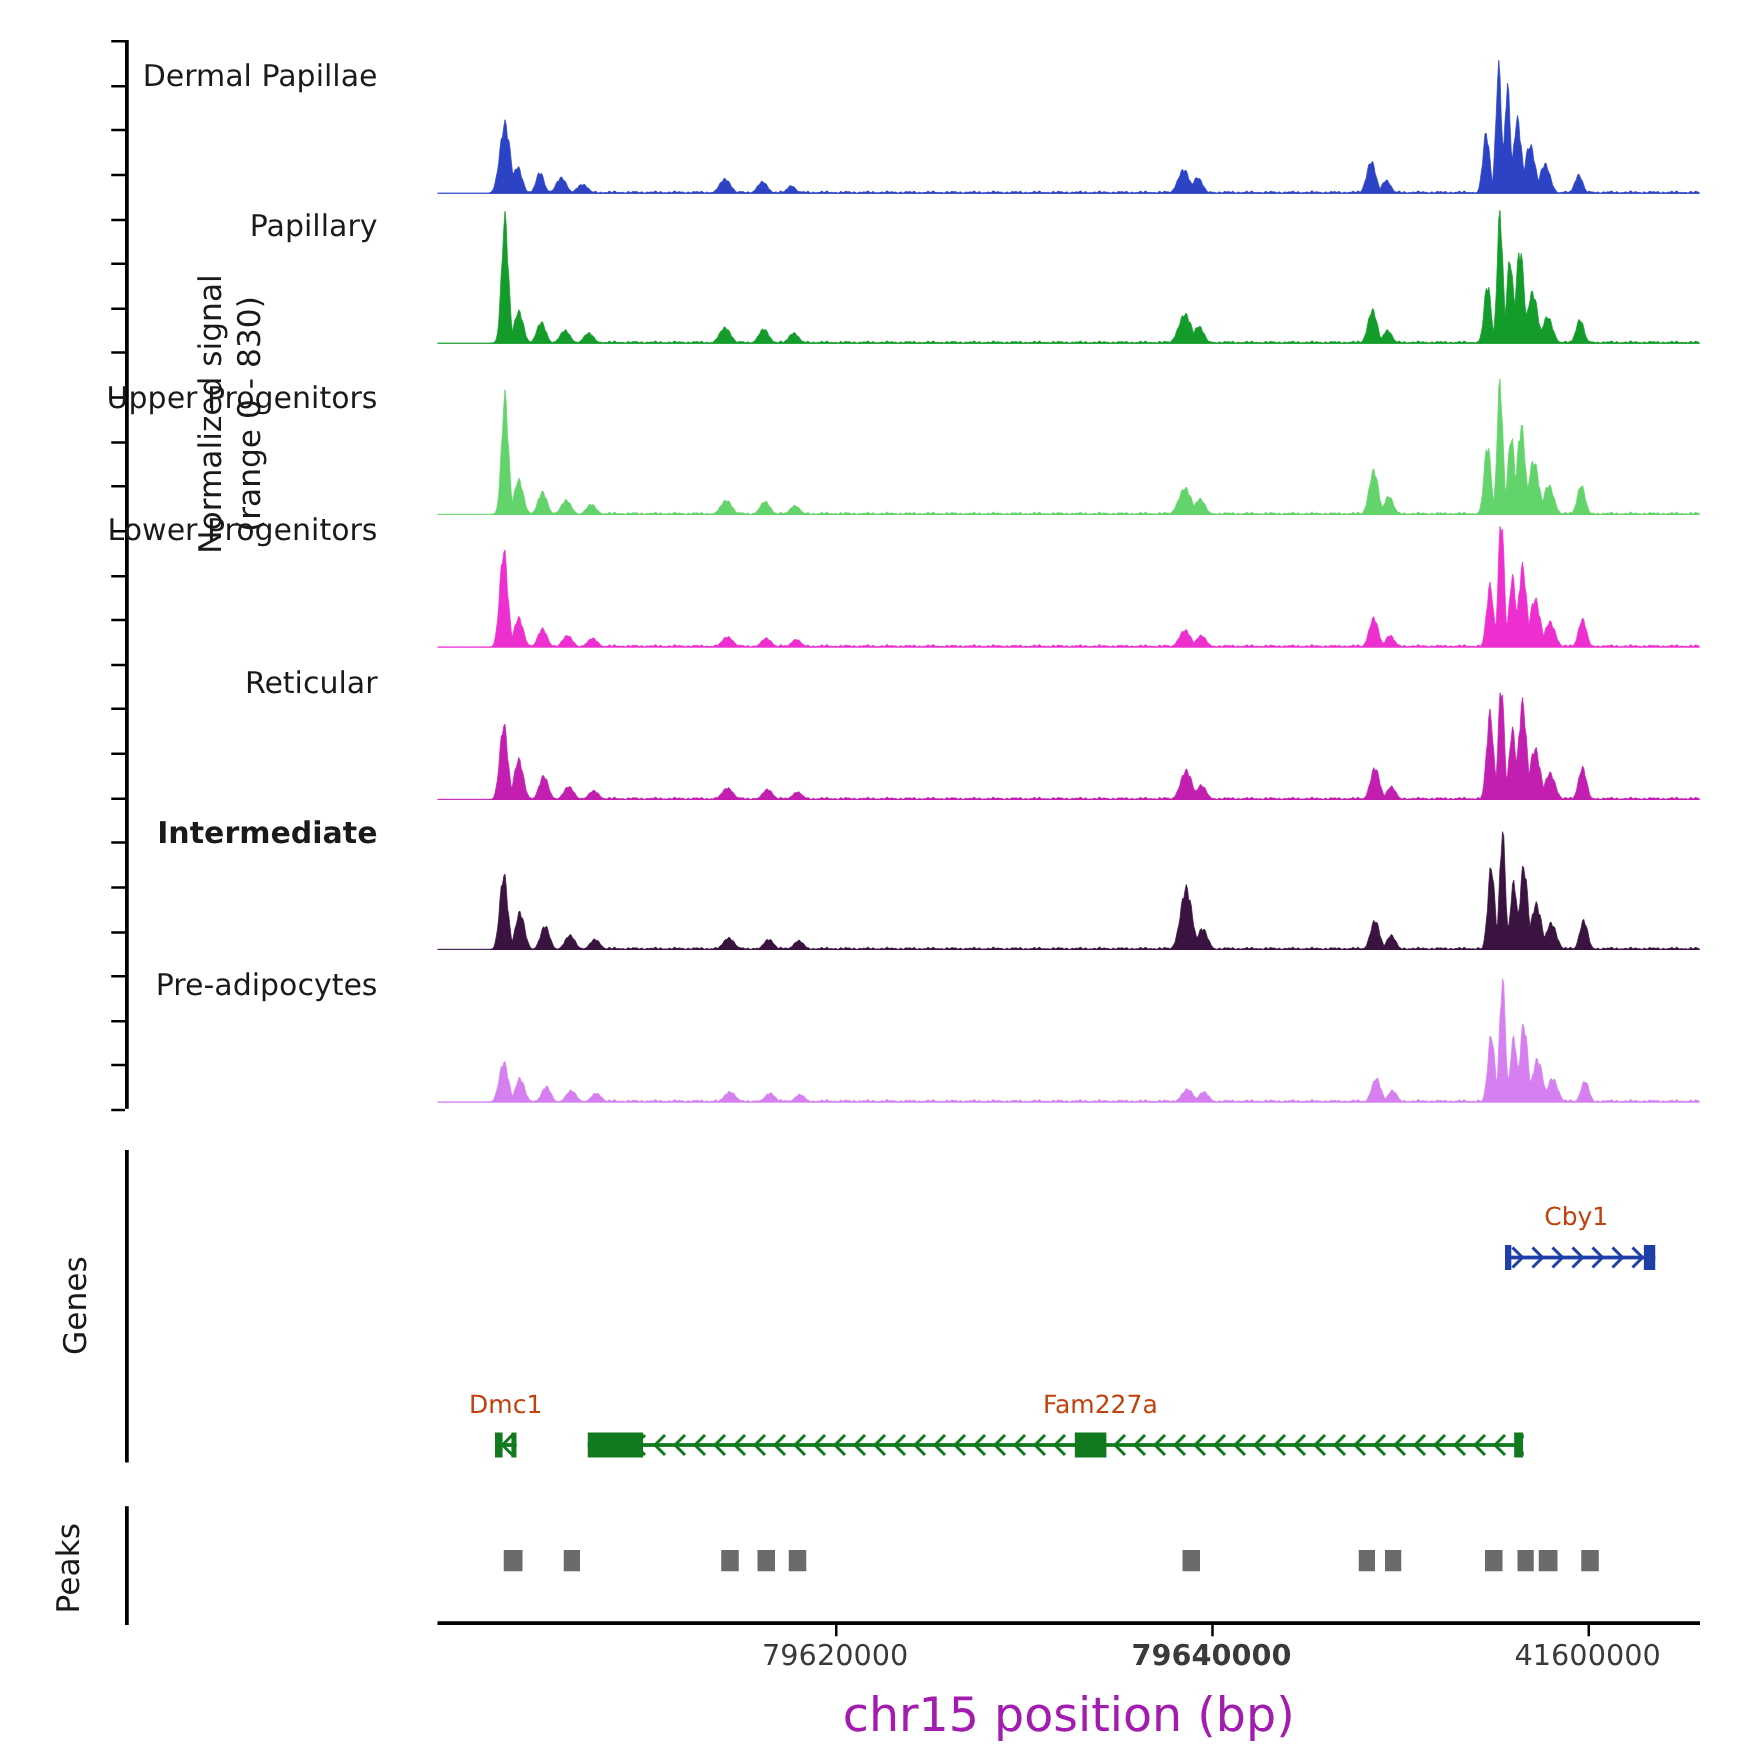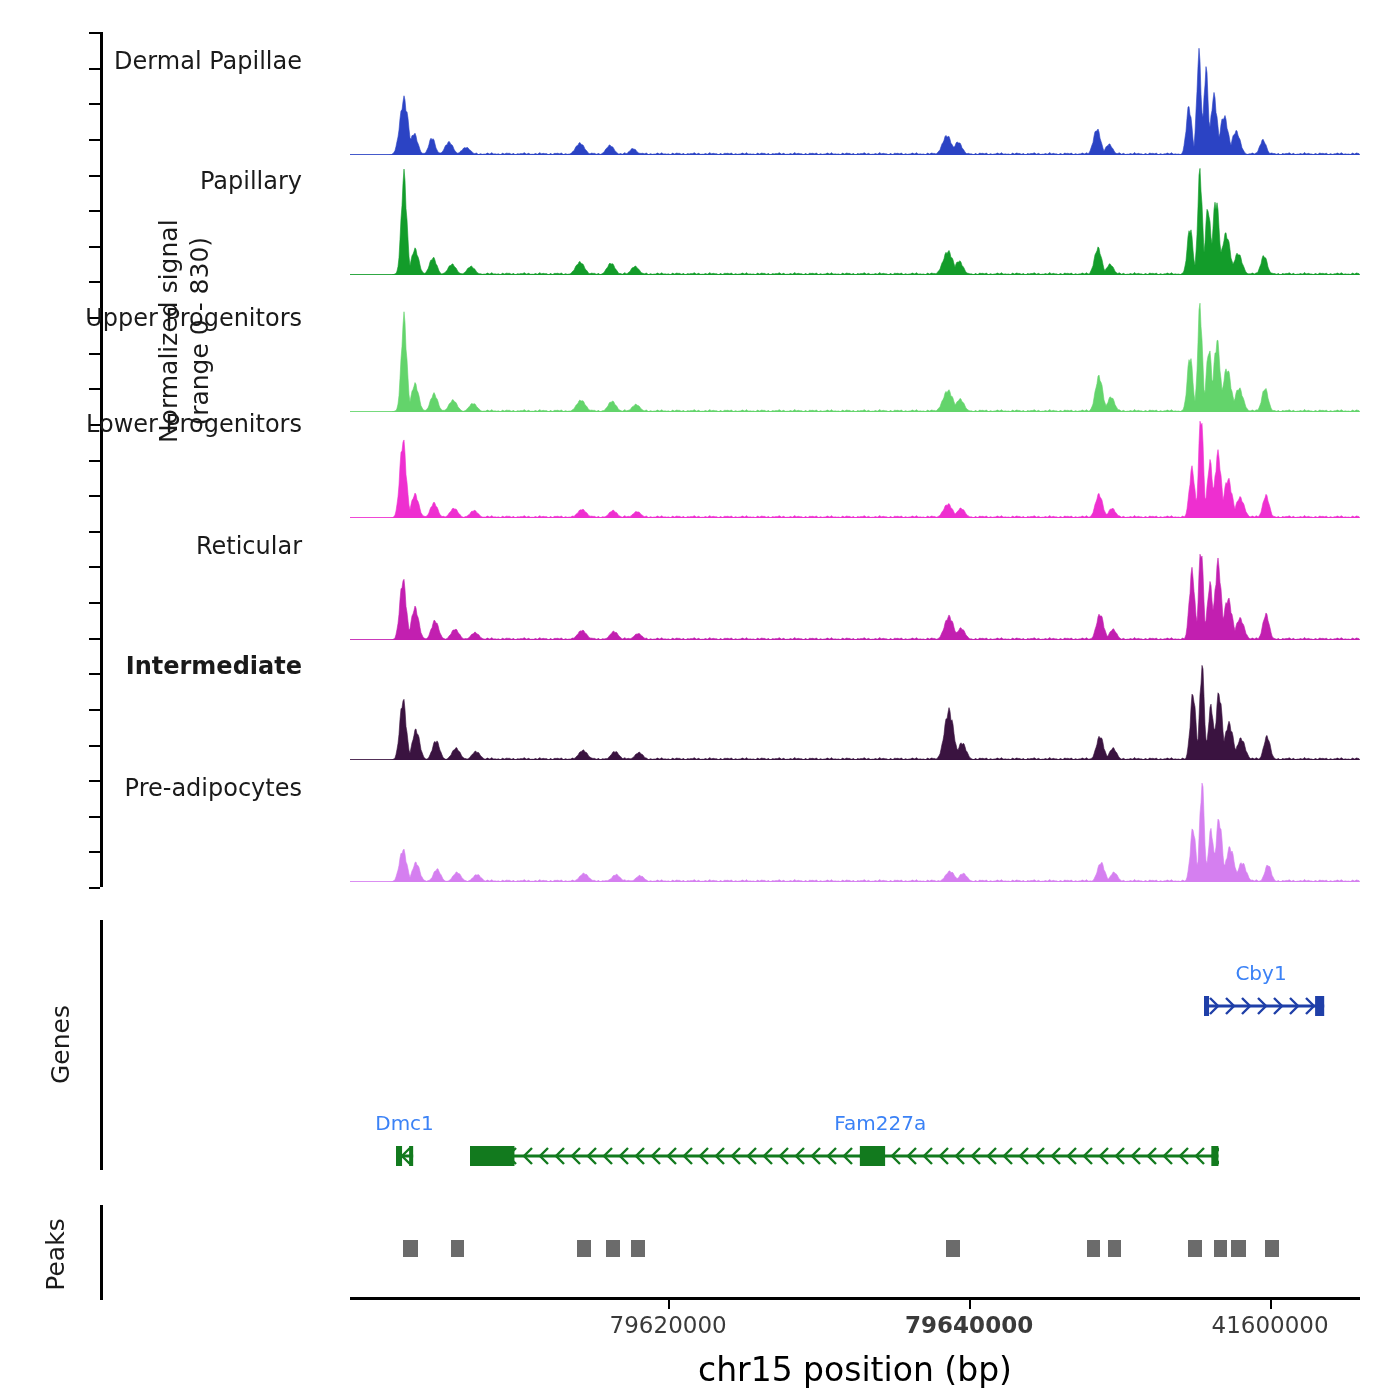--- a/index.html
+++ b/index.html
@@ -109,21 +109,21 @@
   .genes-panel {
     position: absolute;
     left: 350px;
     top: 915px;
     width: 1010px;
     height: 265px;
   }
   .gene-label {
     position: absolute;
     font-size: 20px;
-    color: #3b82f6;
+    color: #c2410c;
     white-space: nowrap;
   }
 
   
   .peaks-panel {
     position: absolute;
     left: 350px;
     top: 1210px;
     width: 1010px;
     height: 90px;
@@ -158,22 +158,22 @@
     color: #3a3a3a;
     transform: translateX(-50%);
     white-space: nowrap;
   }
   .xaxis-title {
     position: absolute;
     top: 1350px;
     left: 350px;
     width: 1010px;
     text-align: center;
-    font-size: 33px;
-    color: #000000;
+    font-size: 38px;
+    color: #a21caf;
   }
 </style>
 </head>
 <body>
 
 <div id="root">
 
   <div class="ylabel-signal">Normalized signal
 (range 0 - 830)</div>
   <div class="ylabel-genes">Genes</div>

